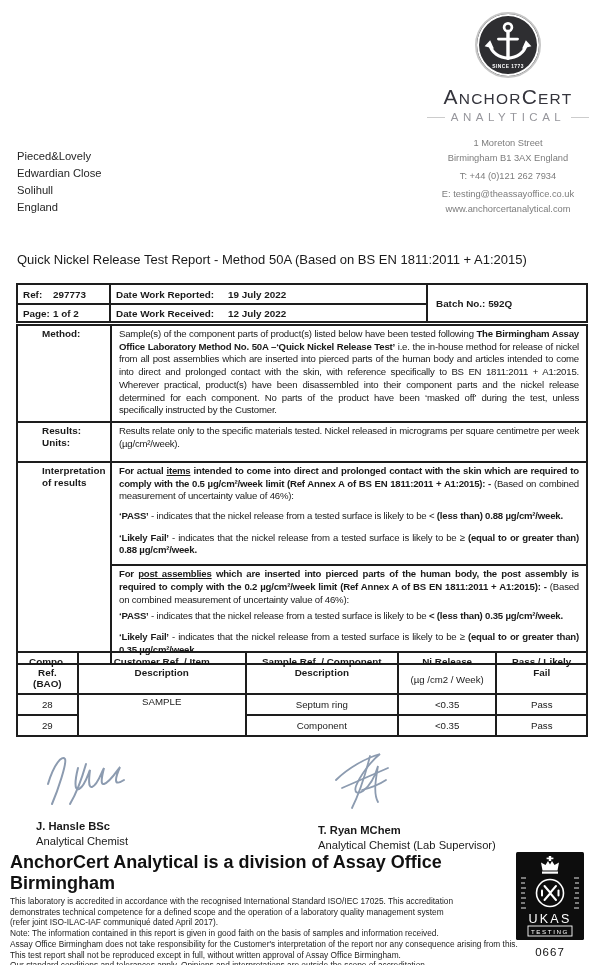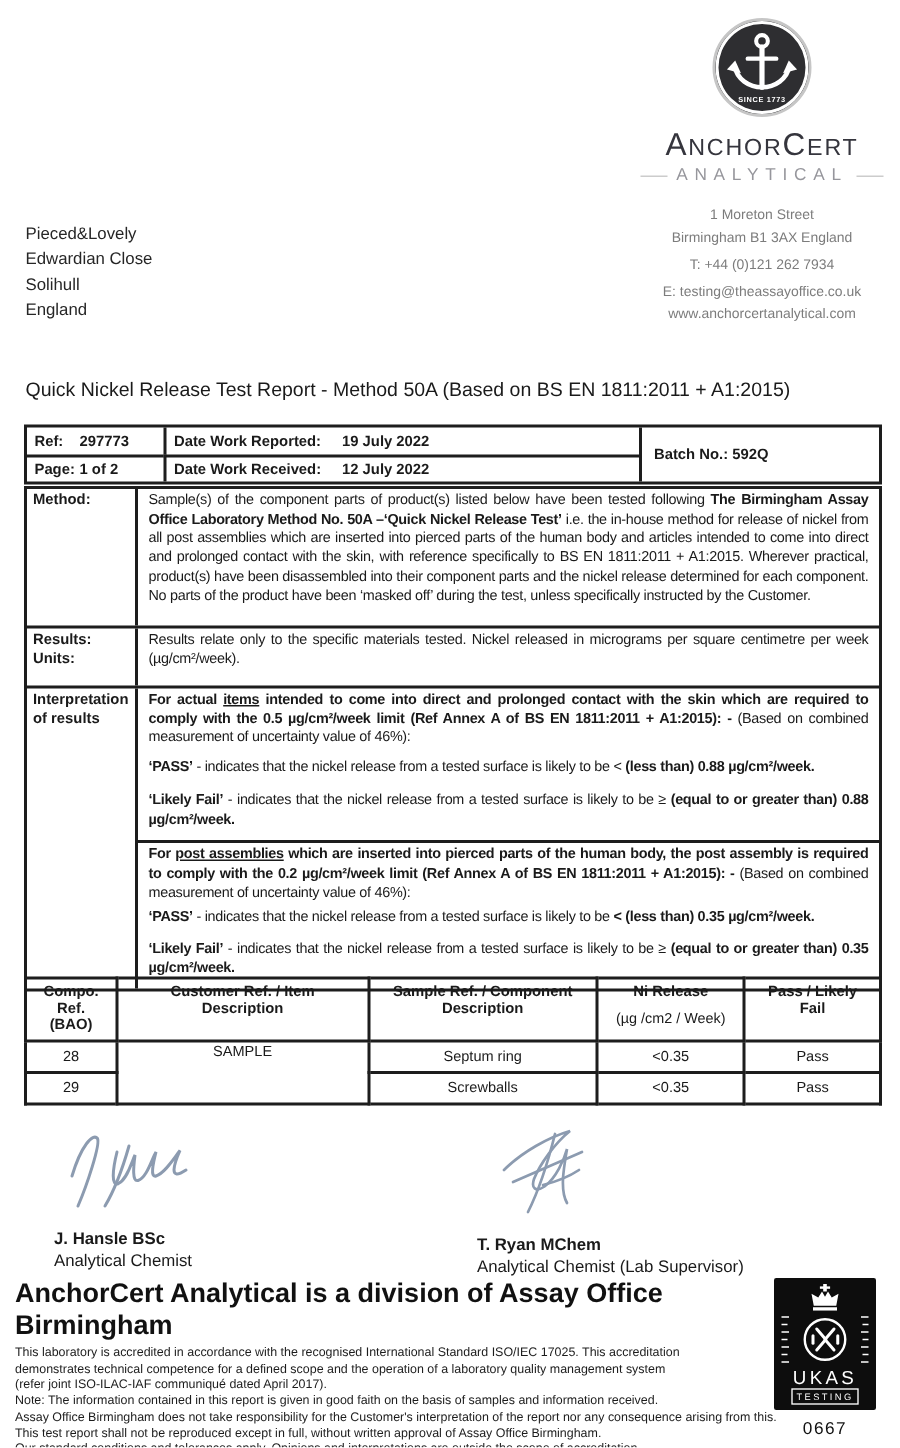--- a/index.html
+++ b/index.html
@@ -36,21 +36,21 @@
   }
   .rt-cell { display:flex; align-items:center; padding:0 5px; box-sizing:border-box; white-space:nowrap; }
   .rt-bl { border-left:2px solid #1d1d1d; }
   .rt-bt { border-top:2px solid #1d1d1d; }
   .rt-batch { grid-column:3; grid-row:1 / span 2; justify-content:flex-start; padding-left:8px; }
   .rt-lbl-sm { display:inline-block; width:30px; }
   .rt-lbl-lg { display:inline-block; width:112px; }
 
   
   .main-table { position:absolute; top:324px; left:16px; width:572px; box-sizing:border-box; border:2px solid #1d1d1d; background:#fff; }
-  .mt-row { display:flex; }
+  .mt-row { display:flex;padding-left:20px; }
   .mt-row + .mt-row { border-top:2px solid #1d1d1d; }
   .mt-label { flex:0 0 74px; border-right:2px solid #1d1d1d; padding:2px 4px; box-sizing:border-box;
               font-weight:bold; font-size:9.9px; line-height:12.5px; }
   .mt-content { flex:1; padding:2px 7px 4px 7px; font-size:9.6px; line-height:12.7px;
                 text-align:justify; letter-spacing:-0.2px; box-sizing:border-box; }
   .mt-content.results-cell { min-height:38px; }
   .mt-content.nopad { padding:0; }
   .interp-block { padding:2px 7px 7px 7px; }
   .interp-block + .interp-block { border-top:2px solid #1d1d1d; }
   .interp-para { margin:0 0 7px 0; }
@@ -205,21 +205,21 @@
     </tr>
     <tr>
       <td>28</td>
       <td rowspan="2" class="sample-cell">SAMPLE</td>
       <td>Septum ring</td>
       <td>&lt;0.35</td>
       <td>Pass</td>
     </tr>
     <tr>
       <td>29</td>
-      <td>Screwballs</td>
+      <td>Component</td>
       <td>&lt;0.35</td>
       <td>Pass</td>
     </tr>
   </tbody>
     </table>
 
   <div class="sig" style="top:746px; left:36px;">
     <svg width="110" height="62" viewBox="0 0 110 62">
       <g fill="none" stroke="#8c9bb0" stroke-width="2" stroke-linecap="round">
         <path d="M12,38 C18,18 26,9 29,13 C31,17 22,44 16,58"></path>

